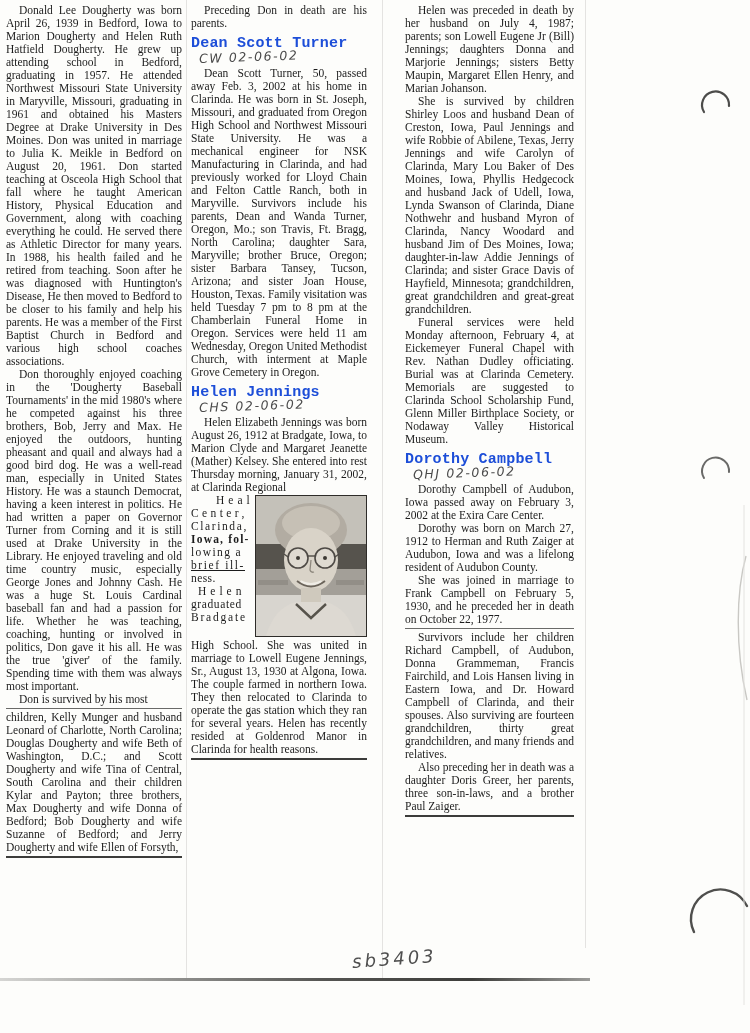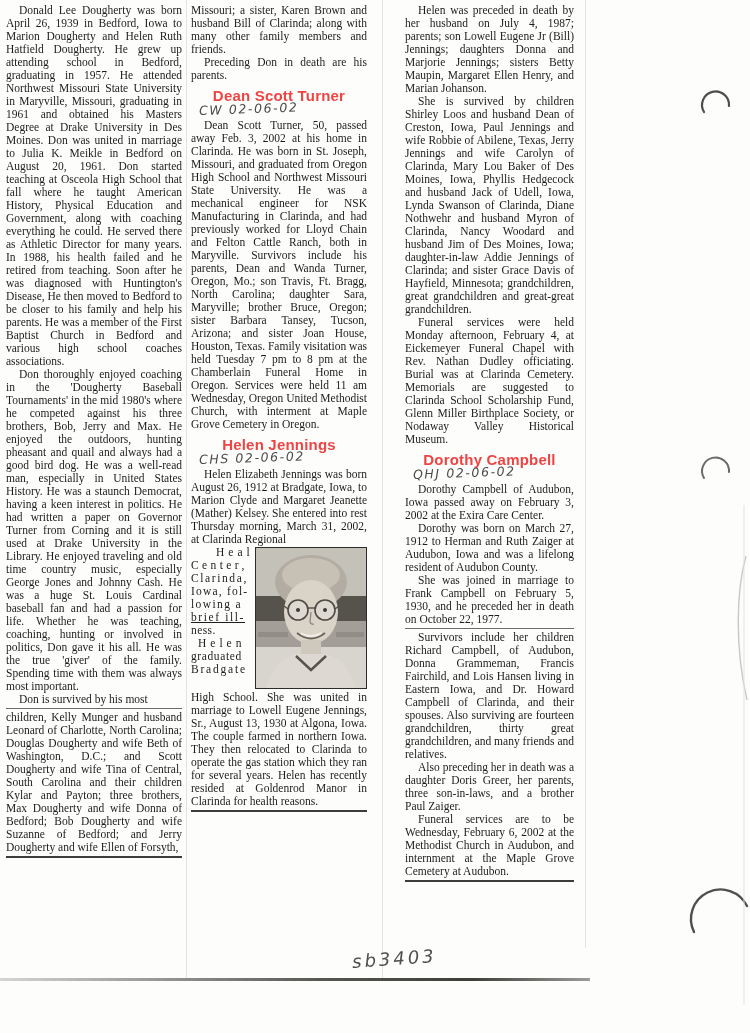--- a/index.html
+++ b/index.html
@@ -11,23 +11,23 @@
   }
   
   .col { position:absolute; top:4px; font-size:11.5px; line-height:13px; text-align:justify; }
   .col1 { left:6px;   width:176px; }
   .col2 { left:191px; width:176px; }
   .col3 { left:405px; width:169px; }
   .para      { text-indent:13px; margin:0; }
   .para-noind{ text-indent:0;    margin:0; }
   
   .headline {
-    font-family:Liberation Sans, sans-serif; font-weight:700;
-    font-size:15px; line-height:17px; text-align:center;
-    margin:5px 0 0 0; color:#ef4444; letter-spacing:0.2px;
+    font-family:Liberation Mono, monospace; font-weight:700;
+    font-size:15px; line-height:17px; text-align:left;
+    margin:5px 0 0 0; color:#1d4ed8; letter-spacing:0.2px;
   }
   
   .handwriting {
     font-family:"DejaVu Sans", sans-serif; font-style:italic;
     color:#4a4a4a; font-size:12.5px; line-height:14px;
     letter-spacing:1.6px; margin:0 0 1px 8px;
     transform:rotate(-2deg); transform-origin:left center;
     white-space:nowrap;
   }
   
@@ -37,21 +37,21 @@
   .photo-row { overflow:hidden; }
   .photo-frame {
     float:right; width:110px; height:140px; margin:1px 0 2px 4px;
     border:1px solid #2e2c29; background:#cfccc5; box-sizing:content-box;
   }
   .narrow-lines { overflow:hidden; }
   .nline { white-space:nowrap; }
   .nl0 { letter-spacing:4px;margin-left:25px; }
   .nl1 { letter-spacing:3.4px; }
   .nl2 { letter-spacing:1.6px; }
-  .nl3 { letter-spacing:1.2px; }
+  .nl3 { letter-spacing:1.2px;font-weight:bold; }
   .nl4 { letter-spacing:1.4px; }
   .nl5 { letter-spacing:1.6px;text-decoration:underline; }
   .nl6 { letter-spacing:0.4px; }
   .nl7 { letter-spacing:4px; text-indent:7px; }
   .nl8 { letter-spacing:0.6px; }
   .nl9 { letter-spacing:1.8px; }
   .clear { clear:both; }
   
   .vedge { position:absolute; width:1px; background:rgba(140,138,132,0.22); }
   .vedge1 { left:186px; top:0;  height:978px; }
@@ -85,30 +85,29 @@
   <section class="col col1">
     <p class="para">Donald Lee Dougherty was born April 26, 1939 in Bedford, Iowa to Marion Dougherty and Helen Ruth Hatfield Dougherty. He grew up attending school in Bedford, graduating in 1957. He attended Northwest Missouri State University in Maryville, Missouri, graduating in 1961 and obtained his Masters Degree at Drake University in Des Moines. Don was united in marriage to Julia K. Meikle in Bedford on August 20, 1961. Don started teaching at Osceola High School that fall where he taught American History, Physical Education and Government, along with coaching everything he could. He served there as Athletic Director for many years. In 1988, his health failed and he retired from teaching. Soon after he was diagnosed with Huntington's Disease, He then moved to Bedford to be closer to his family and help his parents. He was a member of the First Baptist Church in Bedford and various high school coaches associations.</p>
     <p class="para">Don thoroughly enjoyed coaching in the 'Dougherty Baseball Tournaments' in the mid 1980's where he competed against his three brothers, Bob, Jerry and Max. He enjoyed the outdoors, hunting pheasant and quail and always had a good bird dog. He was a well-read man, especially in United States History. He was a staunch Democrat, having a keen interest in politics. He had written a paper on Governor Turner from Corning and it is still used at Drake University in the Library. He enjoyed traveling and old time country music, especially George Jones and Johnny Cash. He was a huge St. Louis Cardinal baseball fan and had a passion for life. Whether he was teaching, coaching, hunting or involved in politics, Don gave it his all. He was the true 'giver' of the family. Spending time with them was always most important.</p>
     <p class="para">Don is survived by his most</p>
     <hr class="cut-rule">
     <p class="para-noind">children, Kelly Munger and husband Leonard of Charlotte, North Carolina; Douglas Dougherty and wife Beth of Washington, D.C.; and Scott Dougherty and wife Tina of Central, South Carolina and their children Kylar and Payton; three brothers, Max Dougherty and wife Donna of Bedford; Bob Dougherty and wife Suzanne of Bedford; and Jerry Dougherty and wife Ellen of Forsyth,</p>
     <hr class="cut-rule-dark">
   </section>
 
   <section class="col col2">
-    <p class="para-noind">Missouri; a sister, Karen Brown and husband Bill of Clarinda; along with many other family members and friends.</p>
     <p class="para">Preceding Don in death are his parents.</p>
 
     <h2 class="headline">Dean Scott Turner</h2>
     <div class="handwriting">CW 02-06-02</div>
     <p class="para">Dean Scott Turner, 50, passed away Feb. 3, 2002 at his home in Clarinda. He was born in St. Joseph, Missouri, and graduated from Oregon High School and Northwest Missouri State University. He was a mechanical engineer for NSK Manufacturing in Clarinda, and had previously worked for Lloyd Chain and Felton Cattle Ranch, both in Maryville. Survivors include his parents, Dean and Wanda Turner, Oregon, Mo.; son Travis, Ft. Bragg, North Carolina; daughter Sara, Maryville; brother Bruce, Oregon; sister Barbara Tansey, Tucson, Arizona; and sister Joan House, Houston, Texas. Family visitation was held Tuesday 7 pm to 8 pm at the Chamberlain Funeral Home in Oregon. Services were held 11 am Wednesday, Oregon United Methodist Church, with interment at Maple Grove Cemetery in Oregon.</p>
 
     <h2 class="headline">Helen Jennings</h2>
     <div class="handwriting">CHS 02-06-02</div>
-    <p class="para">Helen Elizabeth Jennings was born August 26, 1912 at Bradgate, Iowa, to Marion Clyde and Margaret Jeanette (Mather) Kelsey. She entered into rest Thursday morning, March 31, 2002, at Clarinda Regional</p>
+    <p class="para">Helen Elizabeth Jennings was born August 26, 1912 at Bradgate, Iowa, to Marion Clyde and Margaret Jeanette (Mather) Kelsey. She entered into rest Thursday morning, January 31, 2002, at Clarinda Regional</p>
 
     <div class="photo-row">
       <div class="photo-frame">
         
         <svg viewBox="0 0 110 140" width="110" height="140" role="img">
           <g filter="url(#pblur)">
             <rect width="110" height="140" fill="#cbc8c1"></rect>
             <rect y="0" width="110" height="48" fill="#c4c1b9"></rect>
             <rect y="48" width="110" height="25" fill="#56534e"></rect>
             <rect y="73" width="110" height="26" fill="#a39f98"></rect>
@@ -164,21 +163,20 @@
     <p class="para">Funeral services were held Monday afternoon, February 4, at Eickemeyer Funeral Chapel with Rev. Nathan Dudley officiating. Burial was at Clarinda Cemetery. Memorials are suggested to Clarinda School Scholarship Fund, Glenn Miller Birthplace Society, or Nodaway Valley Historical Museum.</p>
 
     <h2 class="headline">Dorothy Campbell</h2>
     <div class="handwriting">QHJ 02-06-02</div>
     <p class="para">Dorothy Campbell of Audubon, Iowa passed away on February 3, 2002 at the Exira Care Center.</p>
     <p class="para">Dorothy was born on March 27, 1912 to Herman and Ruth Zaiger at Audubon, Iowa and was a lifelong resident of Audubon County.</p>
     <p class="para">She was joined in marriage to Frank Campbell on February 5, 1930, and he preceded her in death on October 22, 1977.</p>
     <hr class="cut-rule">
     <p class="para">Survivors include her children Richard Campbell, of Audubon, Donna Grammeman, Francis Fairchild, and Lois Hansen living in Eastern Iowa, and Dr. Howard Campbell of Clarinda, and their spouses. Also surviving are fourteen grandchildren, thirty great grandchildren, and many friends and relatives.</p>
     <p class="para">Also preceding her in death was a daughter Doris Greer, her parents, three son-in-laws, and a brother Paul Zaiger.</p>
-    <p class="para">Funeral services are to be Wednesday, February 6, 2002 at the Methodist Church in Audubon, and internment at the Maple Grove Cemetery at Audubon.</p>
     <hr class="cut-rule-dark">
   </section>
 
   <div class="bottom-edge"></div>
 
   <div class="page-code">sb3403</div>
 
   <svg class="artifacts" width="750" height="1033">
     <path d="M 704 112 A 13.5 13.5 0 1 1 729 106" stroke="#4c4c4a" stroke-width="2.2" fill="none" stroke-linecap="round"></path>
     <path d="M 704 478 A 13.5 13.5 0 1 1 729 472" stroke="#6a6a68" stroke-width="2" fill="none" stroke-linecap="round"></path>

